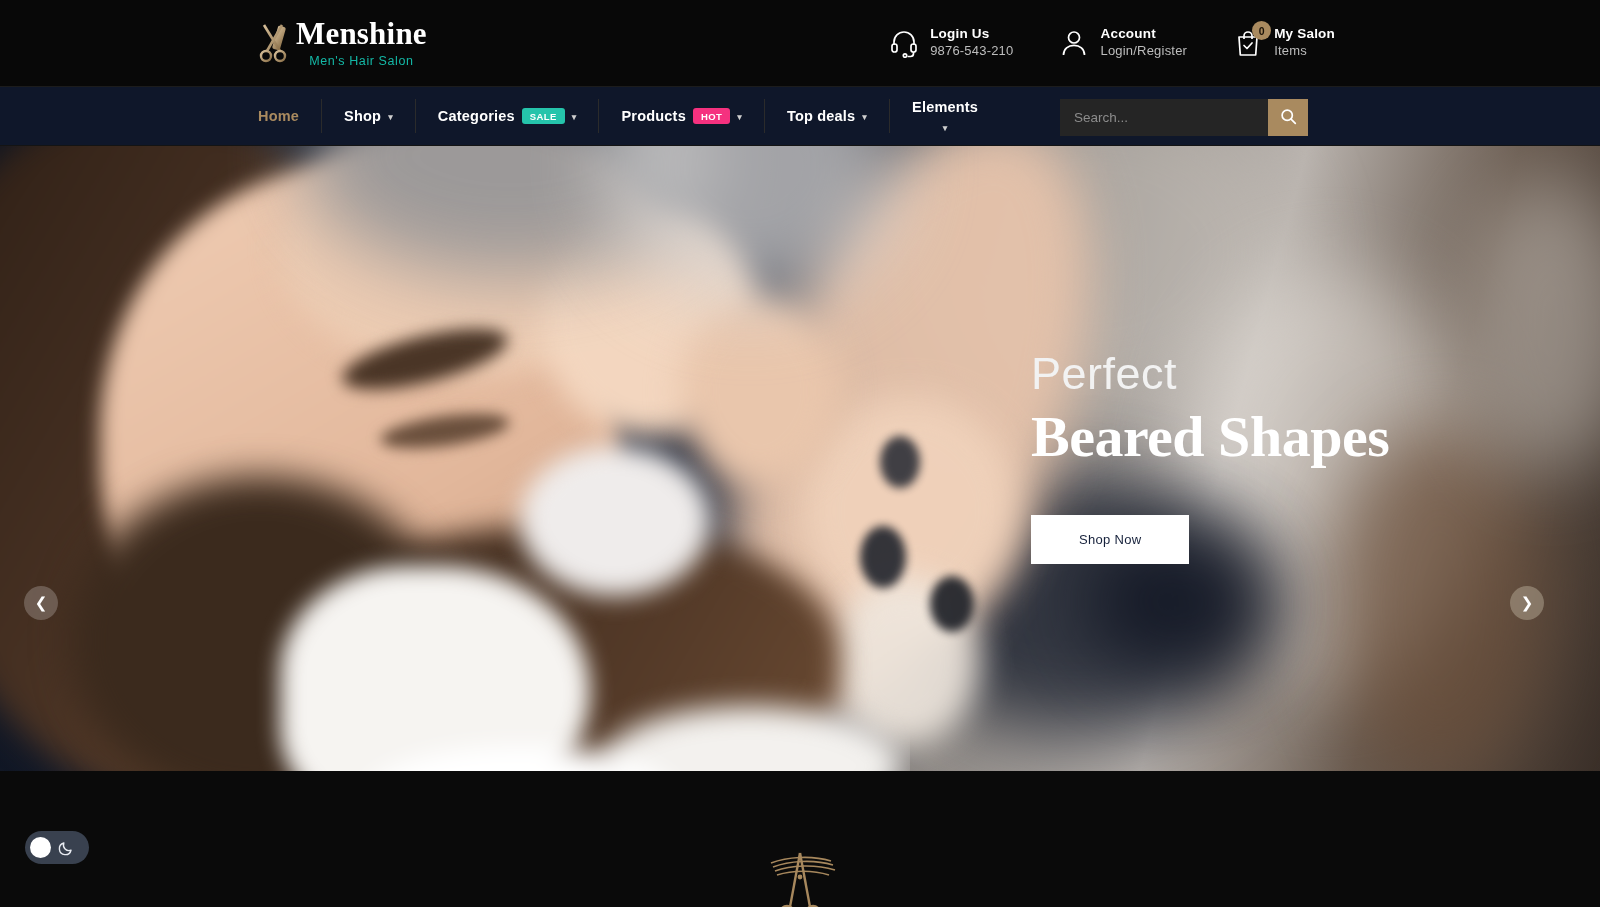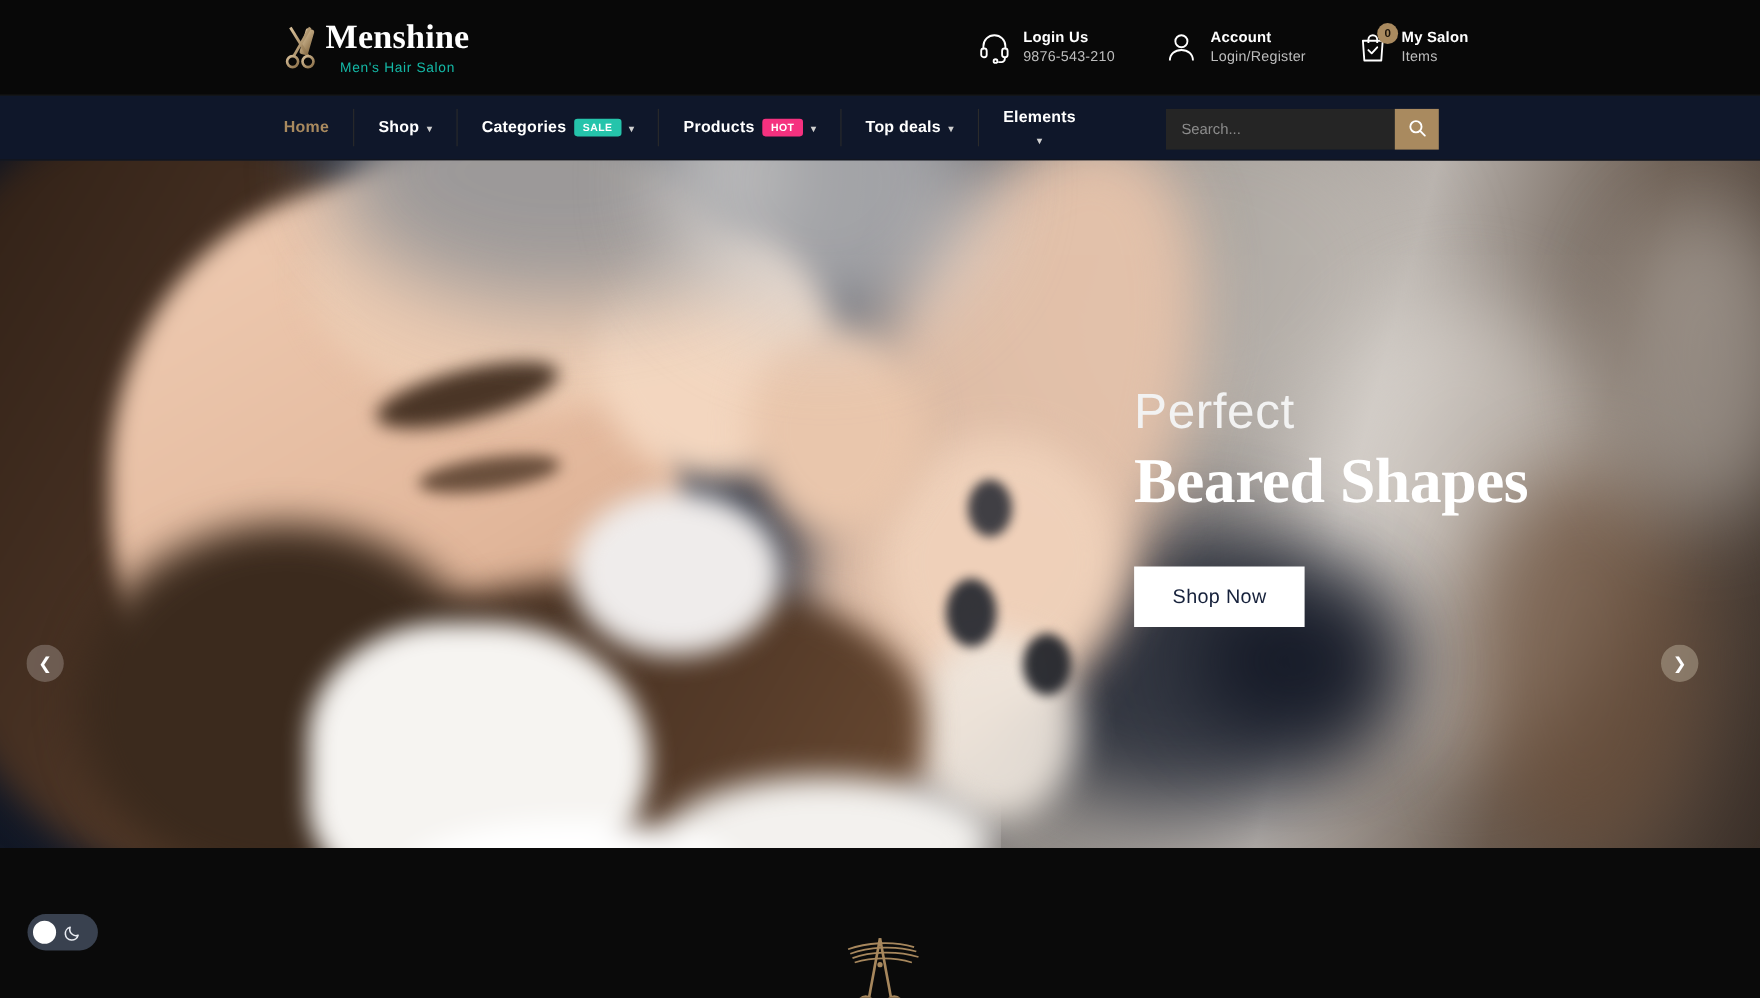--- a/index.html
+++ b/index.html
@@ -113,22 +113,22 @@
   }
   .hero-title{
     font-family:"Liberation Serif", serif;
     font-weight:bold; font-size:58px; color:#ffffff;
     letter-spacing:-.5px; margin-top:11px; line-height:1.04;
     white-space:nowrap;
   }
   .hero-btn{
     margin-top:48px; display:inline-block;
     background:#ffffff; color:#16213b;
-    font-size:18px; letter-spacing:.3px;
-    padding:17px 35px; border:none; cursor:pointer;
+    font-size:13px; letter-spacing:.3px;
+    padding:17px 48px; border:none; cursor:pointer;
     font-family:"Liberation Sans", sans-serif;
   }
 
   .car-arrow{
     position:absolute; top:440px;
     width:34px; height:34px; border-radius:50%;
     background:rgba(255,255,255,.22);
     display:flex; align-items:center; justify-content:center;
     color:#fff; font-size:15px; cursor:pointer;
     backdrop-filter:blur(2px);

